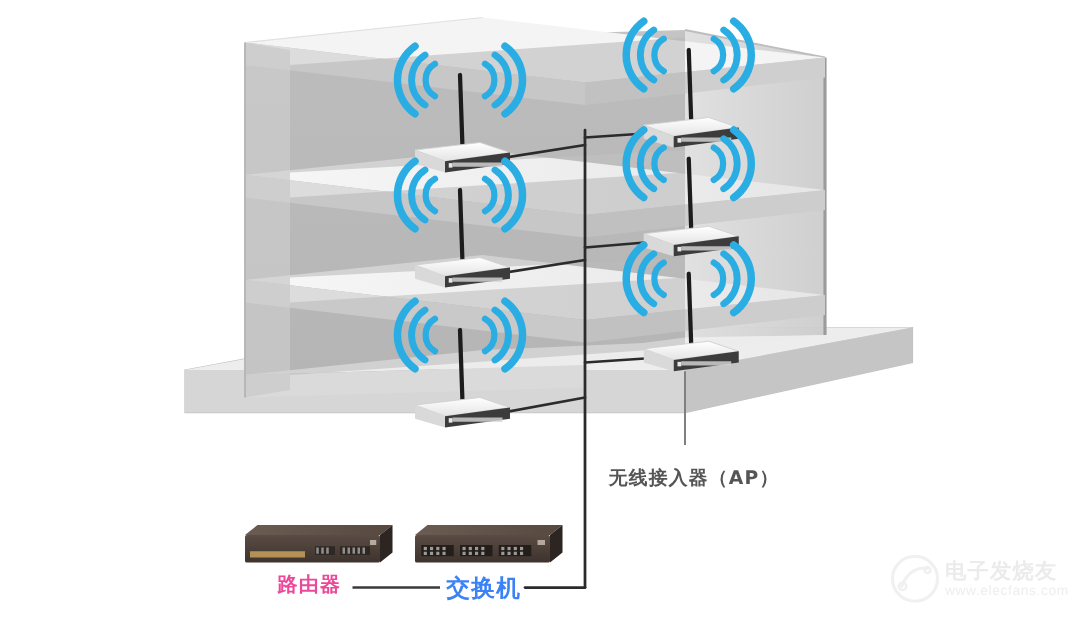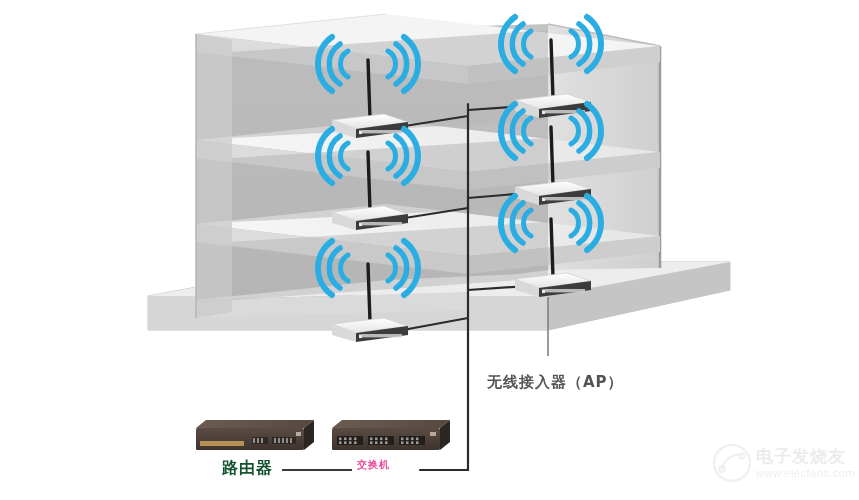--- a/index.html
+++ b/index.html
@@ -14,22 +14,22 @@
   #stage svg{display:block;}
   .lbl{
     position:absolute;
     color:#4a4a4a;
     font-weight:bold;
     letter-spacing:1px;
     white-space:nowrap;
     font-family:"DejaVu Sans","Liberation Sans",sans-serif;
   }
   #ap-label{left:487px;top:360px;font-size:15px;color:#555;margin-top:13px;}
-  #router-label{left:222px;top:458px;font-size:16px;color:#14532d;}
-  #switch-label{left:357px;top:458px;font-size:10px;color:#ec4899;}
+  #router-label{left:222px;top:458px;font-size:16px;color:#ec4899;}
+  #switch-label{left:357px;top:458px;font-size:19px;color:#3b82f6;}
   #watermark{
     position:absolute;left:712px;top:443px;width:140px;height:48px;
     opacity:.5;
   }
   #wm-text{
     position:absolute;left:44px;top:2px;
     font-size:17px;font-weight:bold;color:#d8d8d8;
     letter-spacing:1px;
     font-family:"DejaVu Sans","Liberation Sans",sans-serif;
   }

